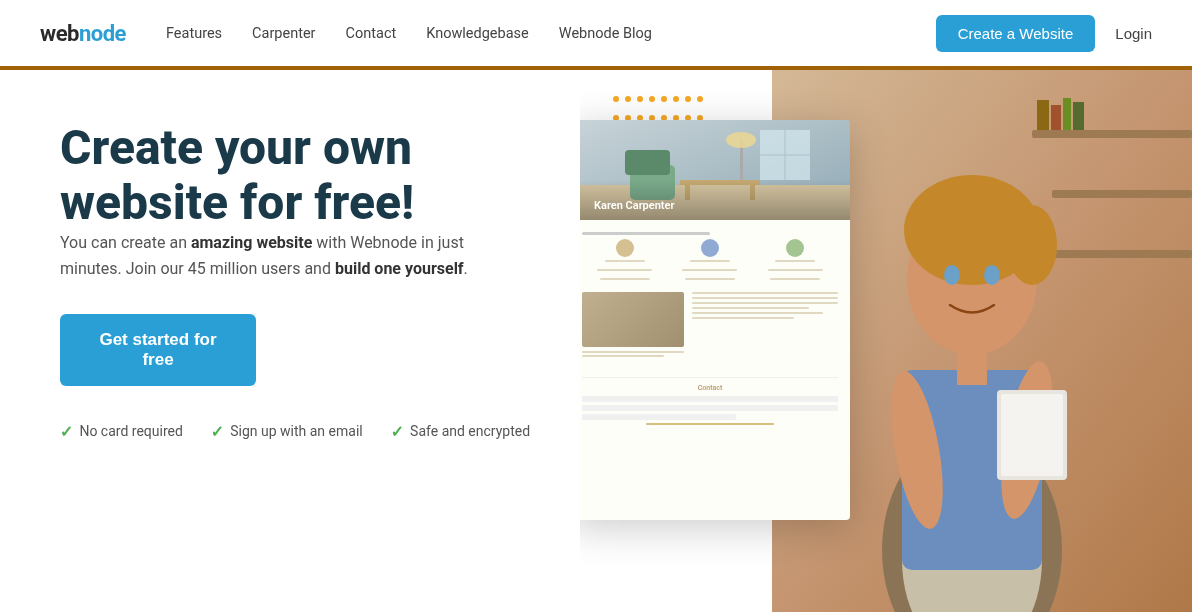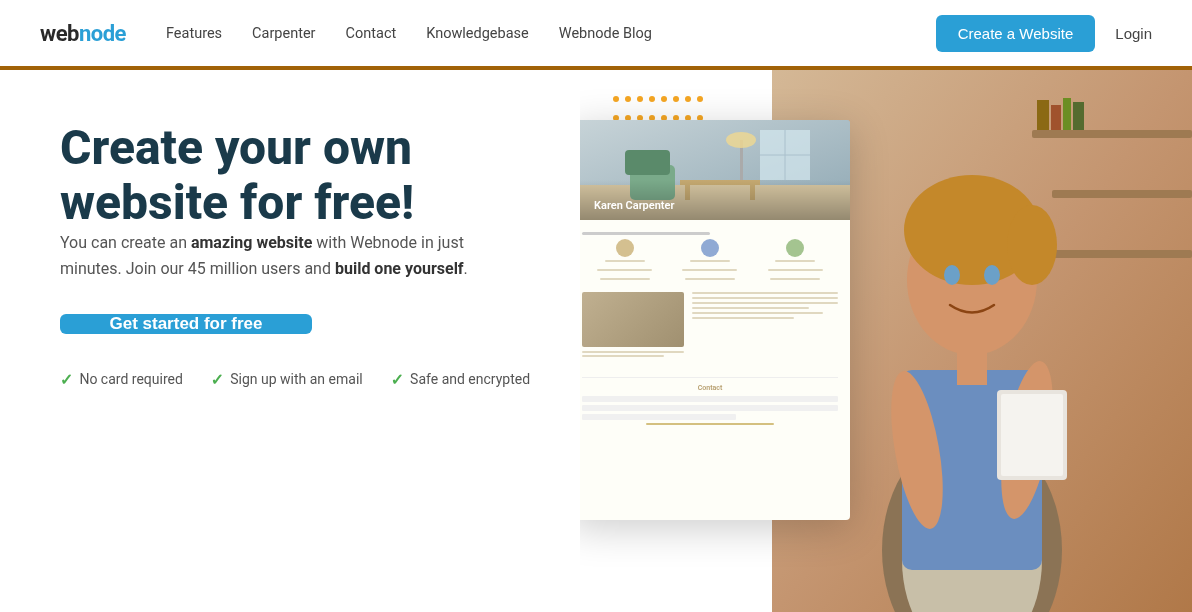--- a/index.html
+++ b/index.html
@@ -78,25 +78,25 @@
       line-height: 1.6;
       margin-bottom: 32px;
       max-width: 440px;
     }
     .hero-subtitle strong { color: #333; font-weight: 700; }
     .btn-cta {
       background: #2a9fd6;
       color: #fff;
       border: none;
       border-radius: 6px;
-      padding: 0 36px;
+      padding: 16px 36px;
       font-size: 17px;
       font-weight: 600;
       cursor: pointer;
-      width: 252px;
+      width: 196px;
       text-align: center;
       margin-bottom: 36px;
     }
     .trust-badges {
       display: flex;
       align-items: center;
       gap: 28px;
     }
     .trust-item {
       display: flex;

